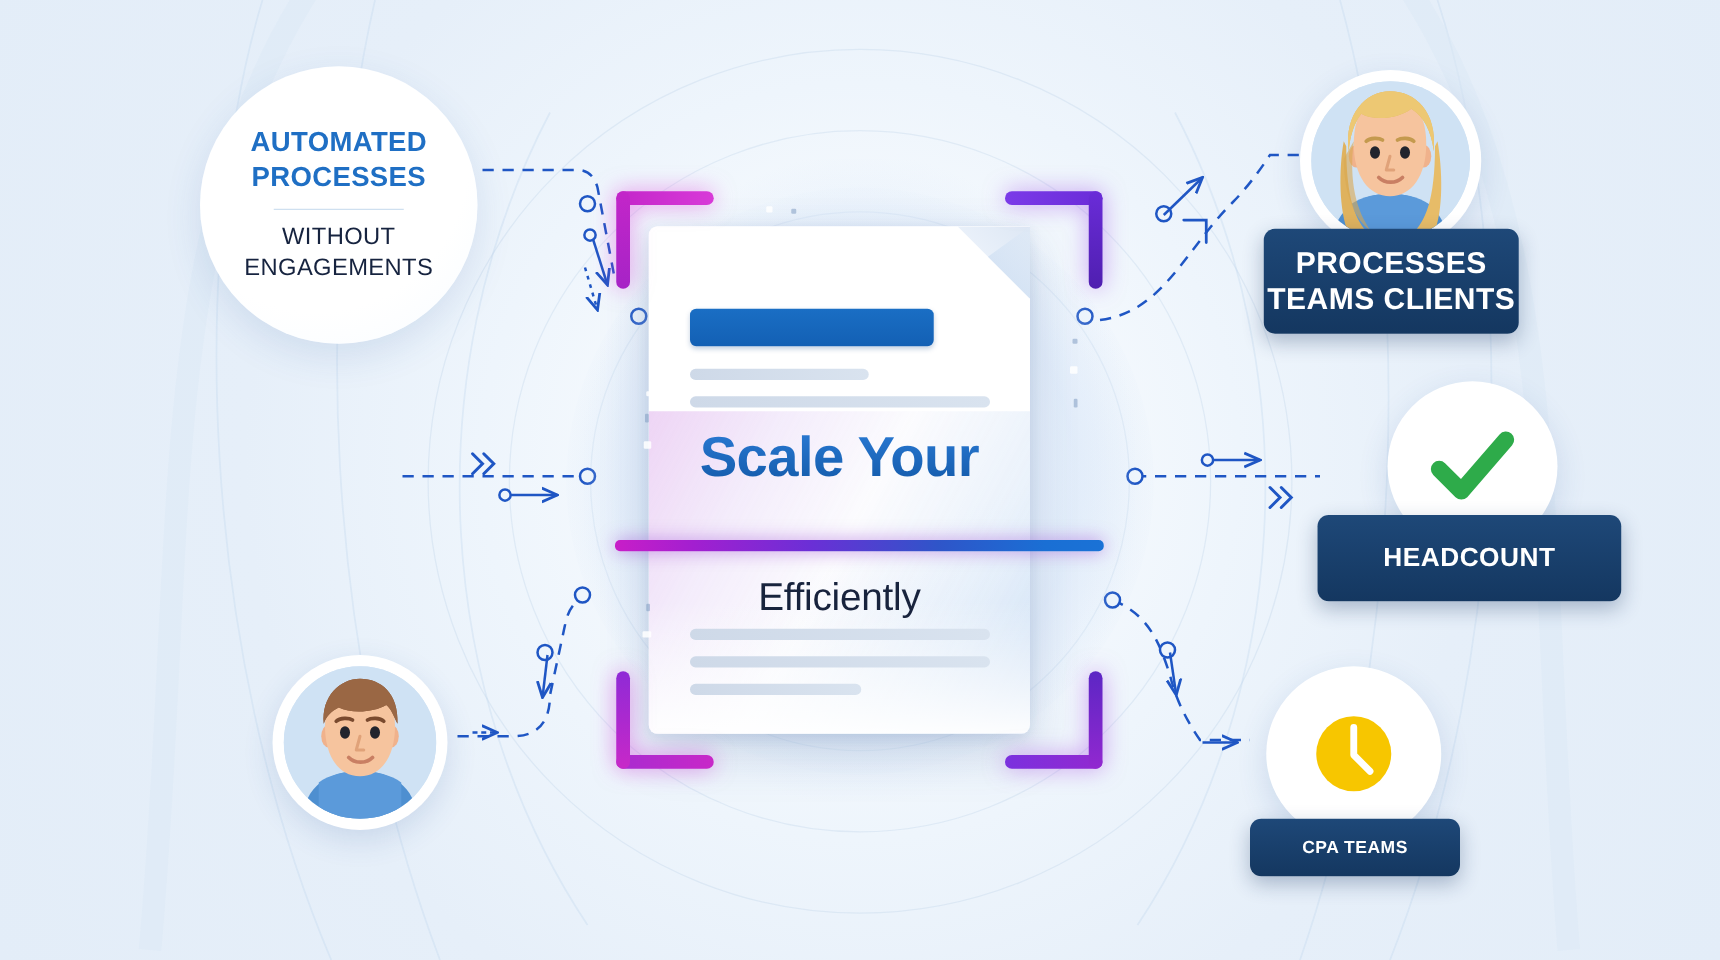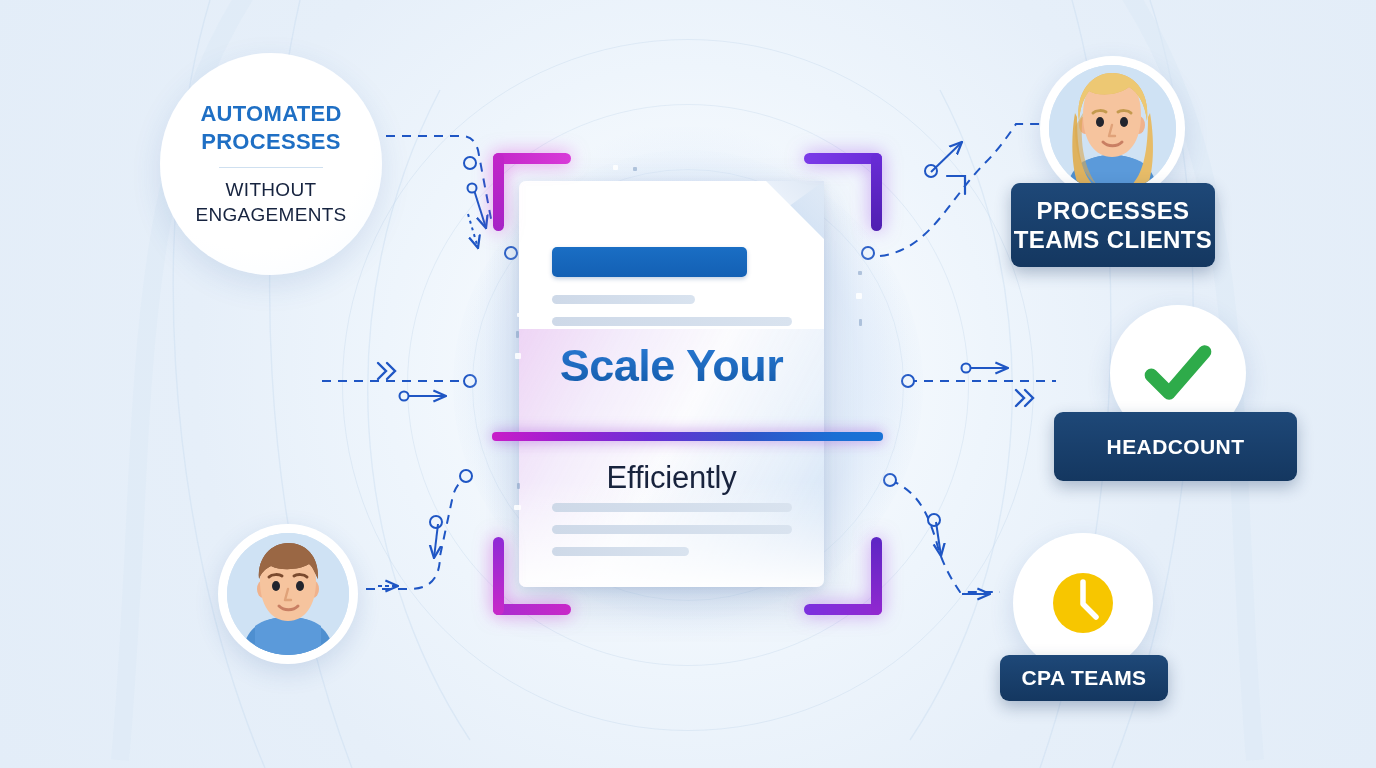--- a/index.html
+++ b/index.html
@@ -327,17 +327,17 @@
       <div>HEADCOUNT</div>
     </div>
   </div>
 
   <div class="icon-circle" style="left:1013px;top:533px;width:140px;height:140px;">
     <svg viewBox="0 0 72 72" style="width:72px;height:72px;">
       <circle cx="36" cy="36" r="30" fill="#f7c600"></circle>
       <path d="M36,15 L36,37 L49,50" fill="none" stroke="#ffffff" stroke-width="5.5" stroke-linecap="round" stroke-linejoin="round"></path>
     </svg>
   </div>
-  <div class="badge" id="badge-cpa" style="left:1000px;top:655px;width:168px;height:46px;font-size:21px;">
+  <div class="badge" id="badge-cpa" style="left:1000px;top:655px;width:168px;height:46px;font-size:14px;">
     <div>CPA TEAMS</div>
   </div>
 
 </div>
 
 </body></html>

